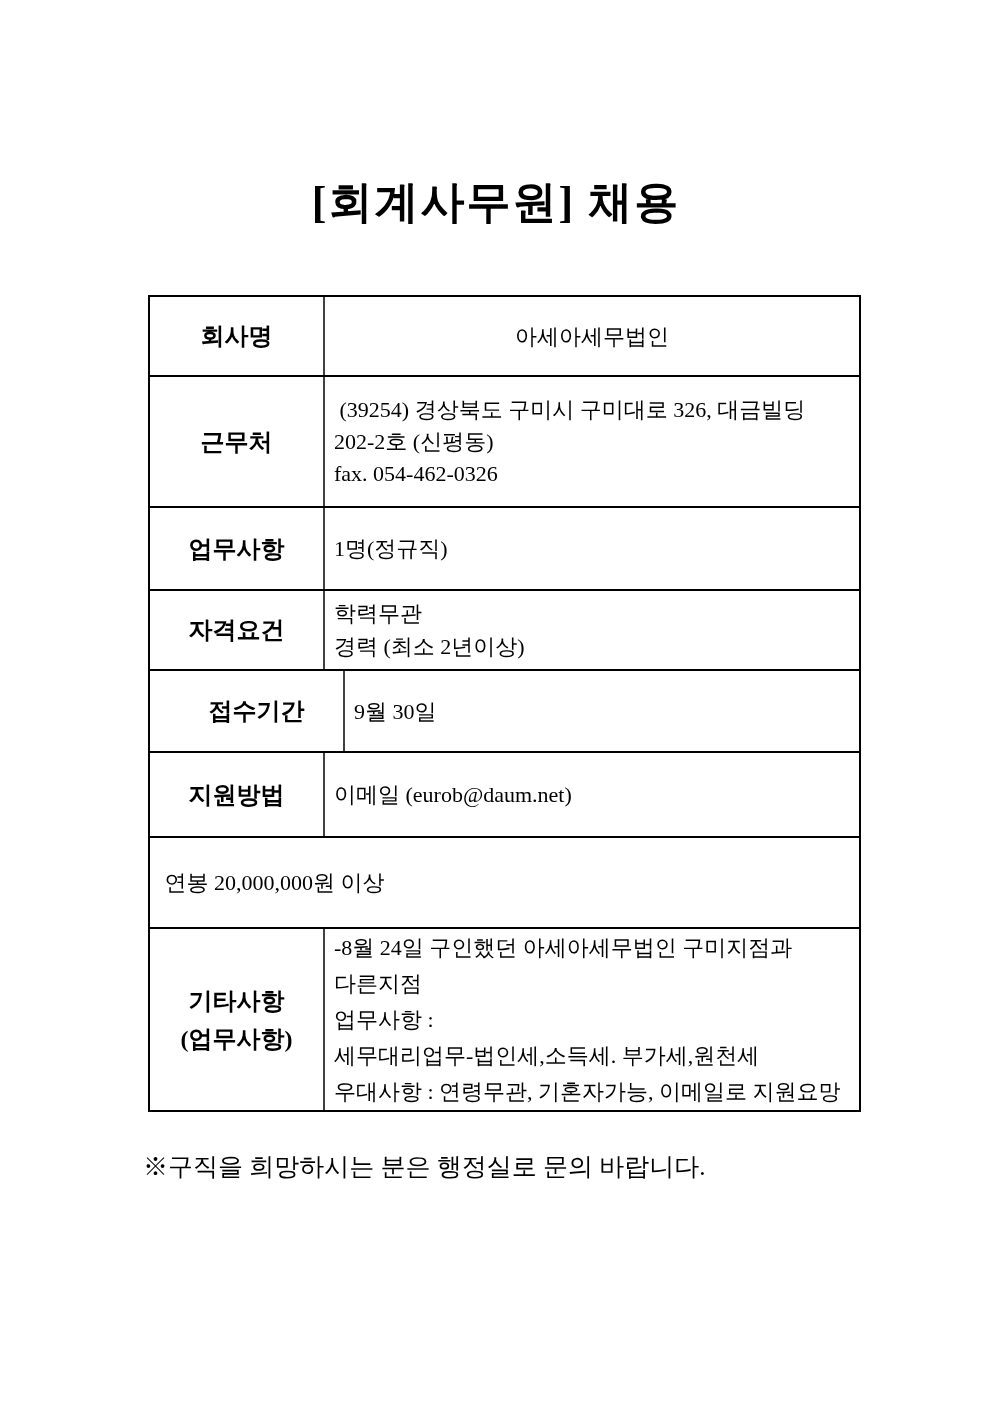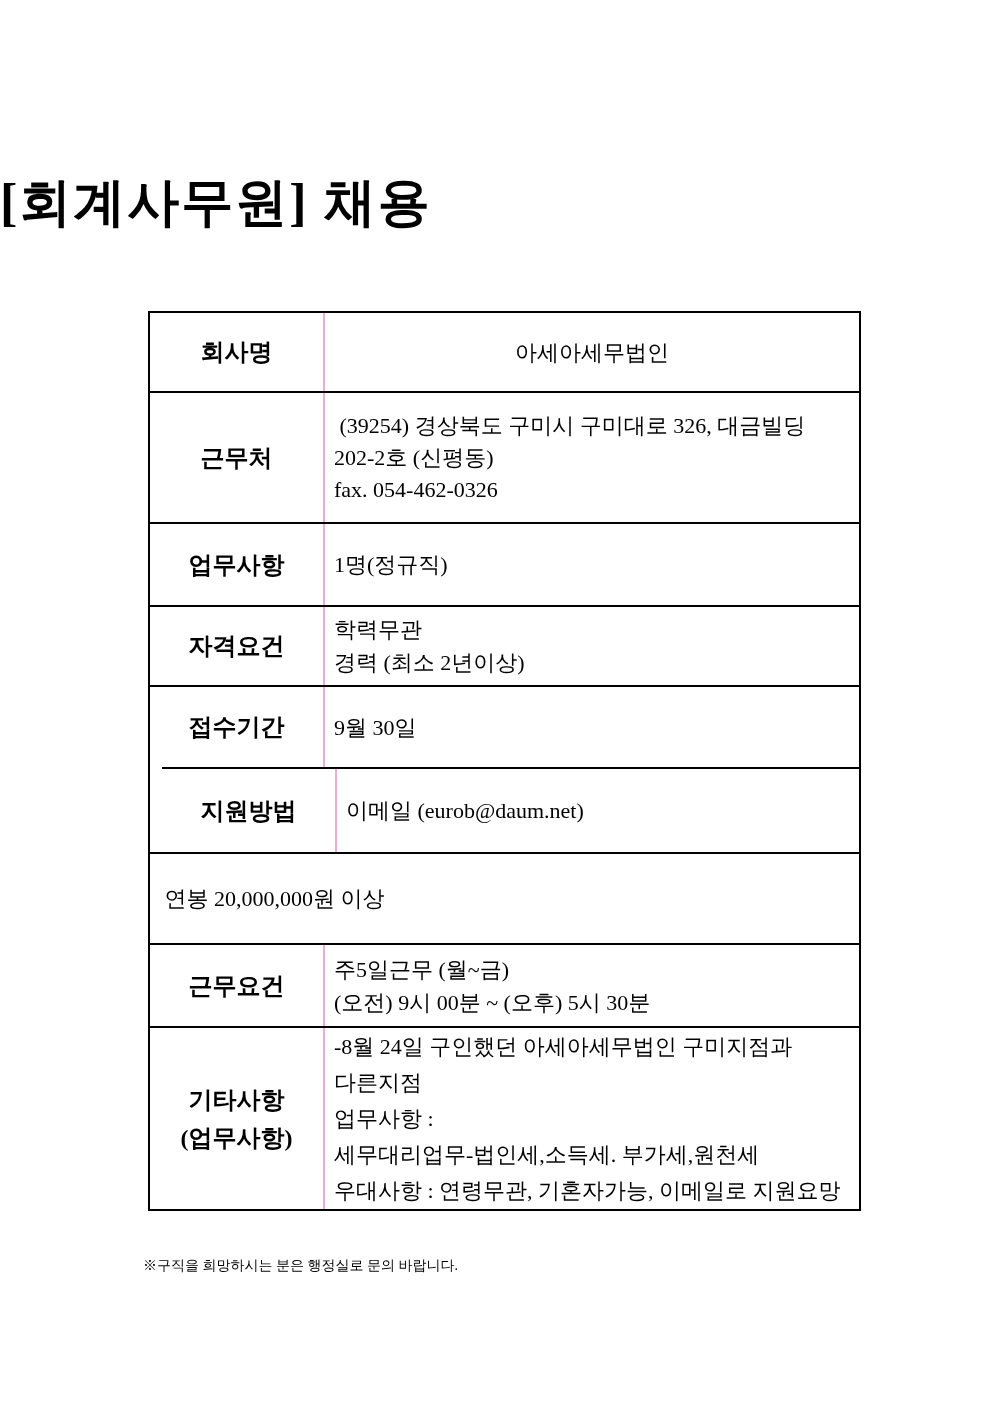--- a/index.html
+++ b/index.html
@@ -15,22 +15,23 @@
     overflow: hidden;
   }
   .page {
     width: 992px;
     height: 1403px;
     padding-top: 168px;
     box-sizing: border-box;
     background: #ffffff;
   }
   .title {
-    margin: 0 0 74px 0;
-    font-size: 52px;
+    margin: 0 0 58px 0;
+    text-align: center;
+    font-size: 44px;
     font-weight: bold;
     line-height: 69px;
     letter-spacing: 2px;
     white-space: pre;
   }
   .job-table {
     margin-left: 148px;
     width: 713px;
     box-sizing: border-box;
     border: 2px solid #000000;
@@ -38,21 +39,21 @@
   .row {
     display: flex;
     box-sizing: content-box;
   }
   .row + .row {
     border-top: 2px solid #000000;
   }
   .label-cell {
     width: 173px;
     flex: 0 0 173px;
-    border-right: 2px solid #f9a8d4;
+    border-right: 2px solid #404040;
     display: flex;
     flex-direction: column;
     align-items: center;
     justify-content: center;
     font-weight: bold;
     font-size: 24px;
     line-height: 38px;
     text-align: center;
   }
   .value-cell {
@@ -66,36 +67,36 @@
   }
   .cell-line {
     line-height: 33px;
     white-space: pre-wrap;
   }
   
   .r0 { height: 78px; }
   .r1 { height: 129px; }
   .r2 { height: 81px; }
   .r3 { height: 78px; }
-  .r4 { height: 80px; }
-  .r5 { height: 83px; margin-left: 12px; }
+  .r4 { height: 80px; padding-left: 20px; }
+  .r5 { height: 83px; }
   .r6 { height: 89px; }
   .r7 { height: 81px; }
   .r8 { height: 181px; }
   .r1 .cell-line { line-height: 32px; }
   .r8 .cell-line { line-height: 36px; }
   
   .r0 .value-cell {
     align-items: center;
     padding-left: 0;
     padding-right: 0;
   }
   .footer-note {
     margin: 40px 0 0 143px;
-    font-size: 14px;
+    font-size: 25px;
     line-height: 30px;
     white-space: pre;
   }
 </style>
 </head>
 <body>
 
 <div class="page">
 
   <h1 class="title">[회계사무원] 채용</h1>
@@ -158,29 +159,20 @@
         <div class="cell-line">이메일 (eurob@daum.net)</div>
       </div>
     </div>
 
     <div class="row r6">
       <div class="value-cell">
         <div class="cell-line"> 연봉 20,000,000원 이상</div>
       </div>
     </div>
 
-    <div class="row r7">
-      <div class="label-cell">
-        <div>근무요건</div>
-      </div>
-      <div class="value-cell">
-        <div class="cell-line">주5일근무 (월~금)</div>
-        <div class="cell-line">(오전) 9시 00분 ~ (오후) 5시 30분</div>
-      </div>
-    </div>
 
     <div class="row r8">
       <div class="label-cell">
         <div>기타사항</div>
         <div>(업무사항)</div>
       </div>
       <div class="value-cell">
         <div class="cell-line">-8월 24일 구인했던 아세아세무법인 구미지점과</div>
         <div class="cell-line">다른지점</div>
         <div class="cell-line">업무사항 :</div>

